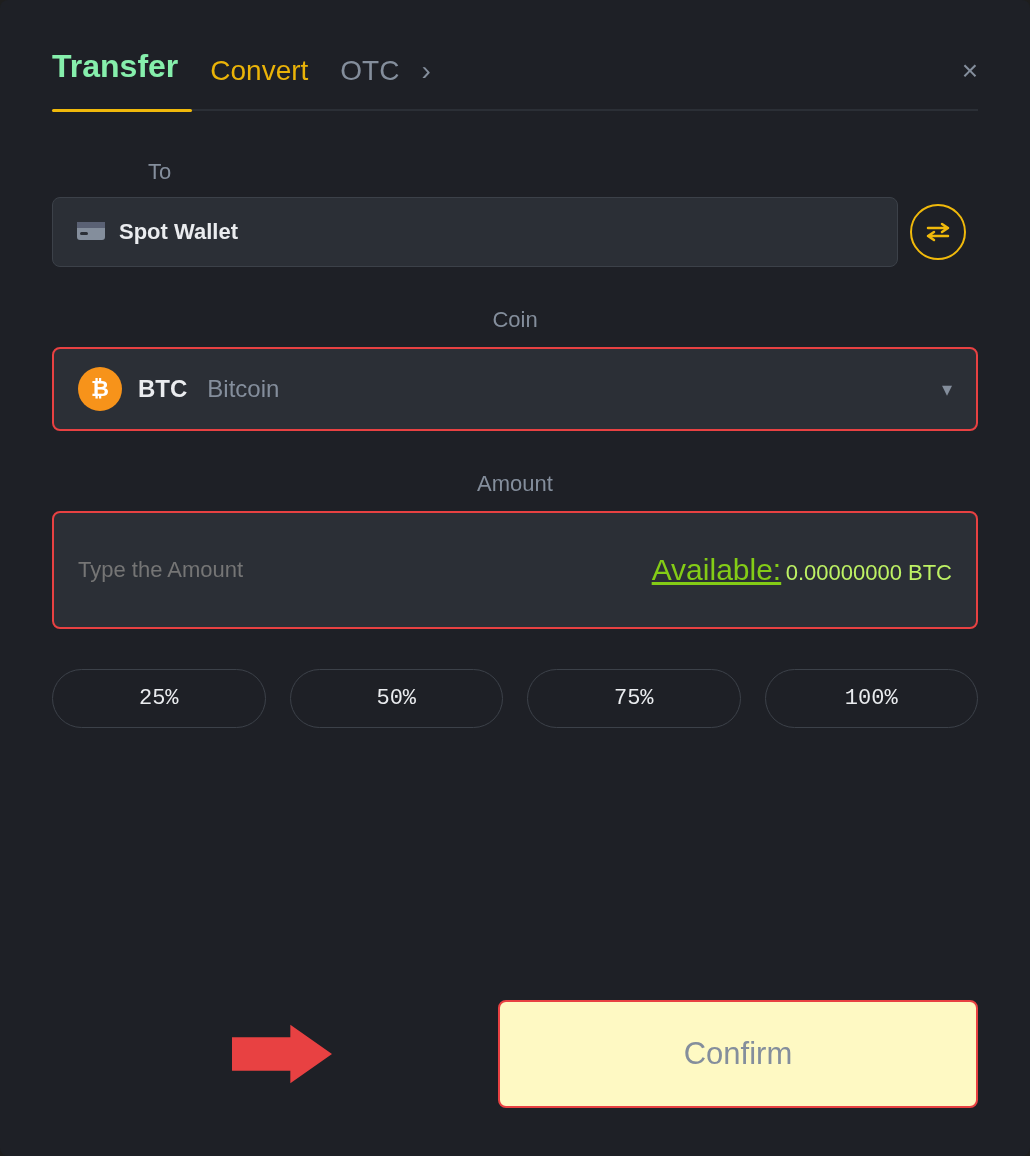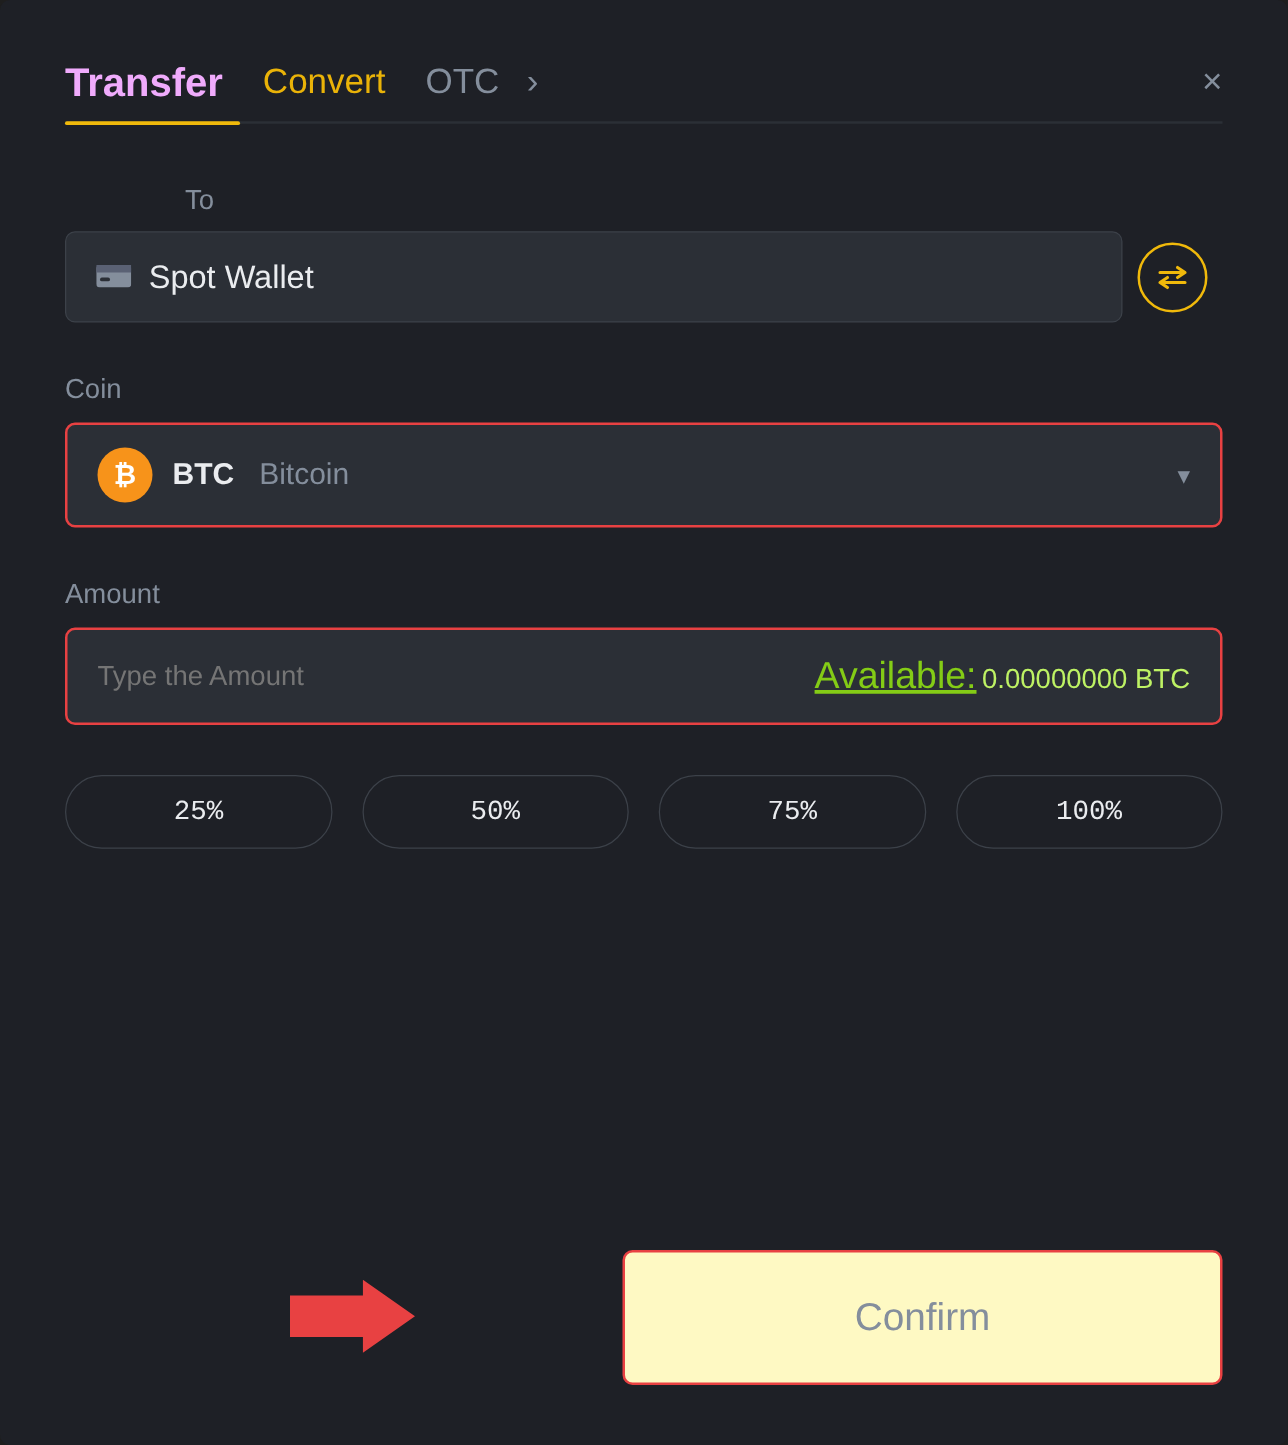--- a/index.html
+++ b/index.html
@@ -28,23 +28,23 @@
     .header {
       display: flex;
       align-items: center;
       gap: 32px;
       margin-bottom: 0;
     }
 
     .tab-transfer {
       font-size: 32px;
       font-weight: 700;
-      color: #f0abfc;
-      cursor: pointer;
-      padding-bottom: 12px;
+      color: #86efac;
+      cursor: pointer;
+      padding-bottom: 24px;
     }
 
     .tab-convert {
       font-size: 28px;
       font-weight: 400;
       color: #eab308;
       cursor: pointer;
       padding-bottom: 16px;
     }
 
@@ -128,22 +128,22 @@
       cursor: pointer;
     }
 
     .wallet-icon {
       color: #848e9c;
       font-size: 22px;
     }
 
     .wallet-name {
       color: #eaecef;
-      font-size: 26px;
-      font-weight: 400;
+      font-size: 22px;
+      font-weight: 700;
     }
 
     .swap-btn-wrapper {
       width: 80px;
       display: flex;
       justify-content: center;
       align-items: center;
       flex-shrink: 0;
     }
 
@@ -163,20 +163,21 @@
 
     
     .coin-section {
       margin-bottom: 40px;
     }
 
     .section-label {
       color: #848e9c;
       font-size: 22px;
       margin-bottom: 14px;
+      text-align: center;
     }
 
     .coin-select {
       background: #2b2f36;
       border: 2px solid #e84142;
       border-radius: 8px;
       padding: 18px 24px;
       display: flex;
       align-items: center;
       gap: 16px;
@@ -218,21 +219,21 @@
 
     
     .amount-section {
       margin-bottom: 40px;
     }
 
     .amount-input-box {
       background: #2b2f36;
       border: 2px solid #e84142;
       border-radius: 8px;
-      padding: 20px 24px;
+      padding: 40px 24px;
       display: flex;
       align-items: center;
       justify-content: space-between;
       margin-top: 12px;
     }
 
     .amount-available {
       color: #84cc16;
       font-size: 30px;
       text-decoration: underline;

